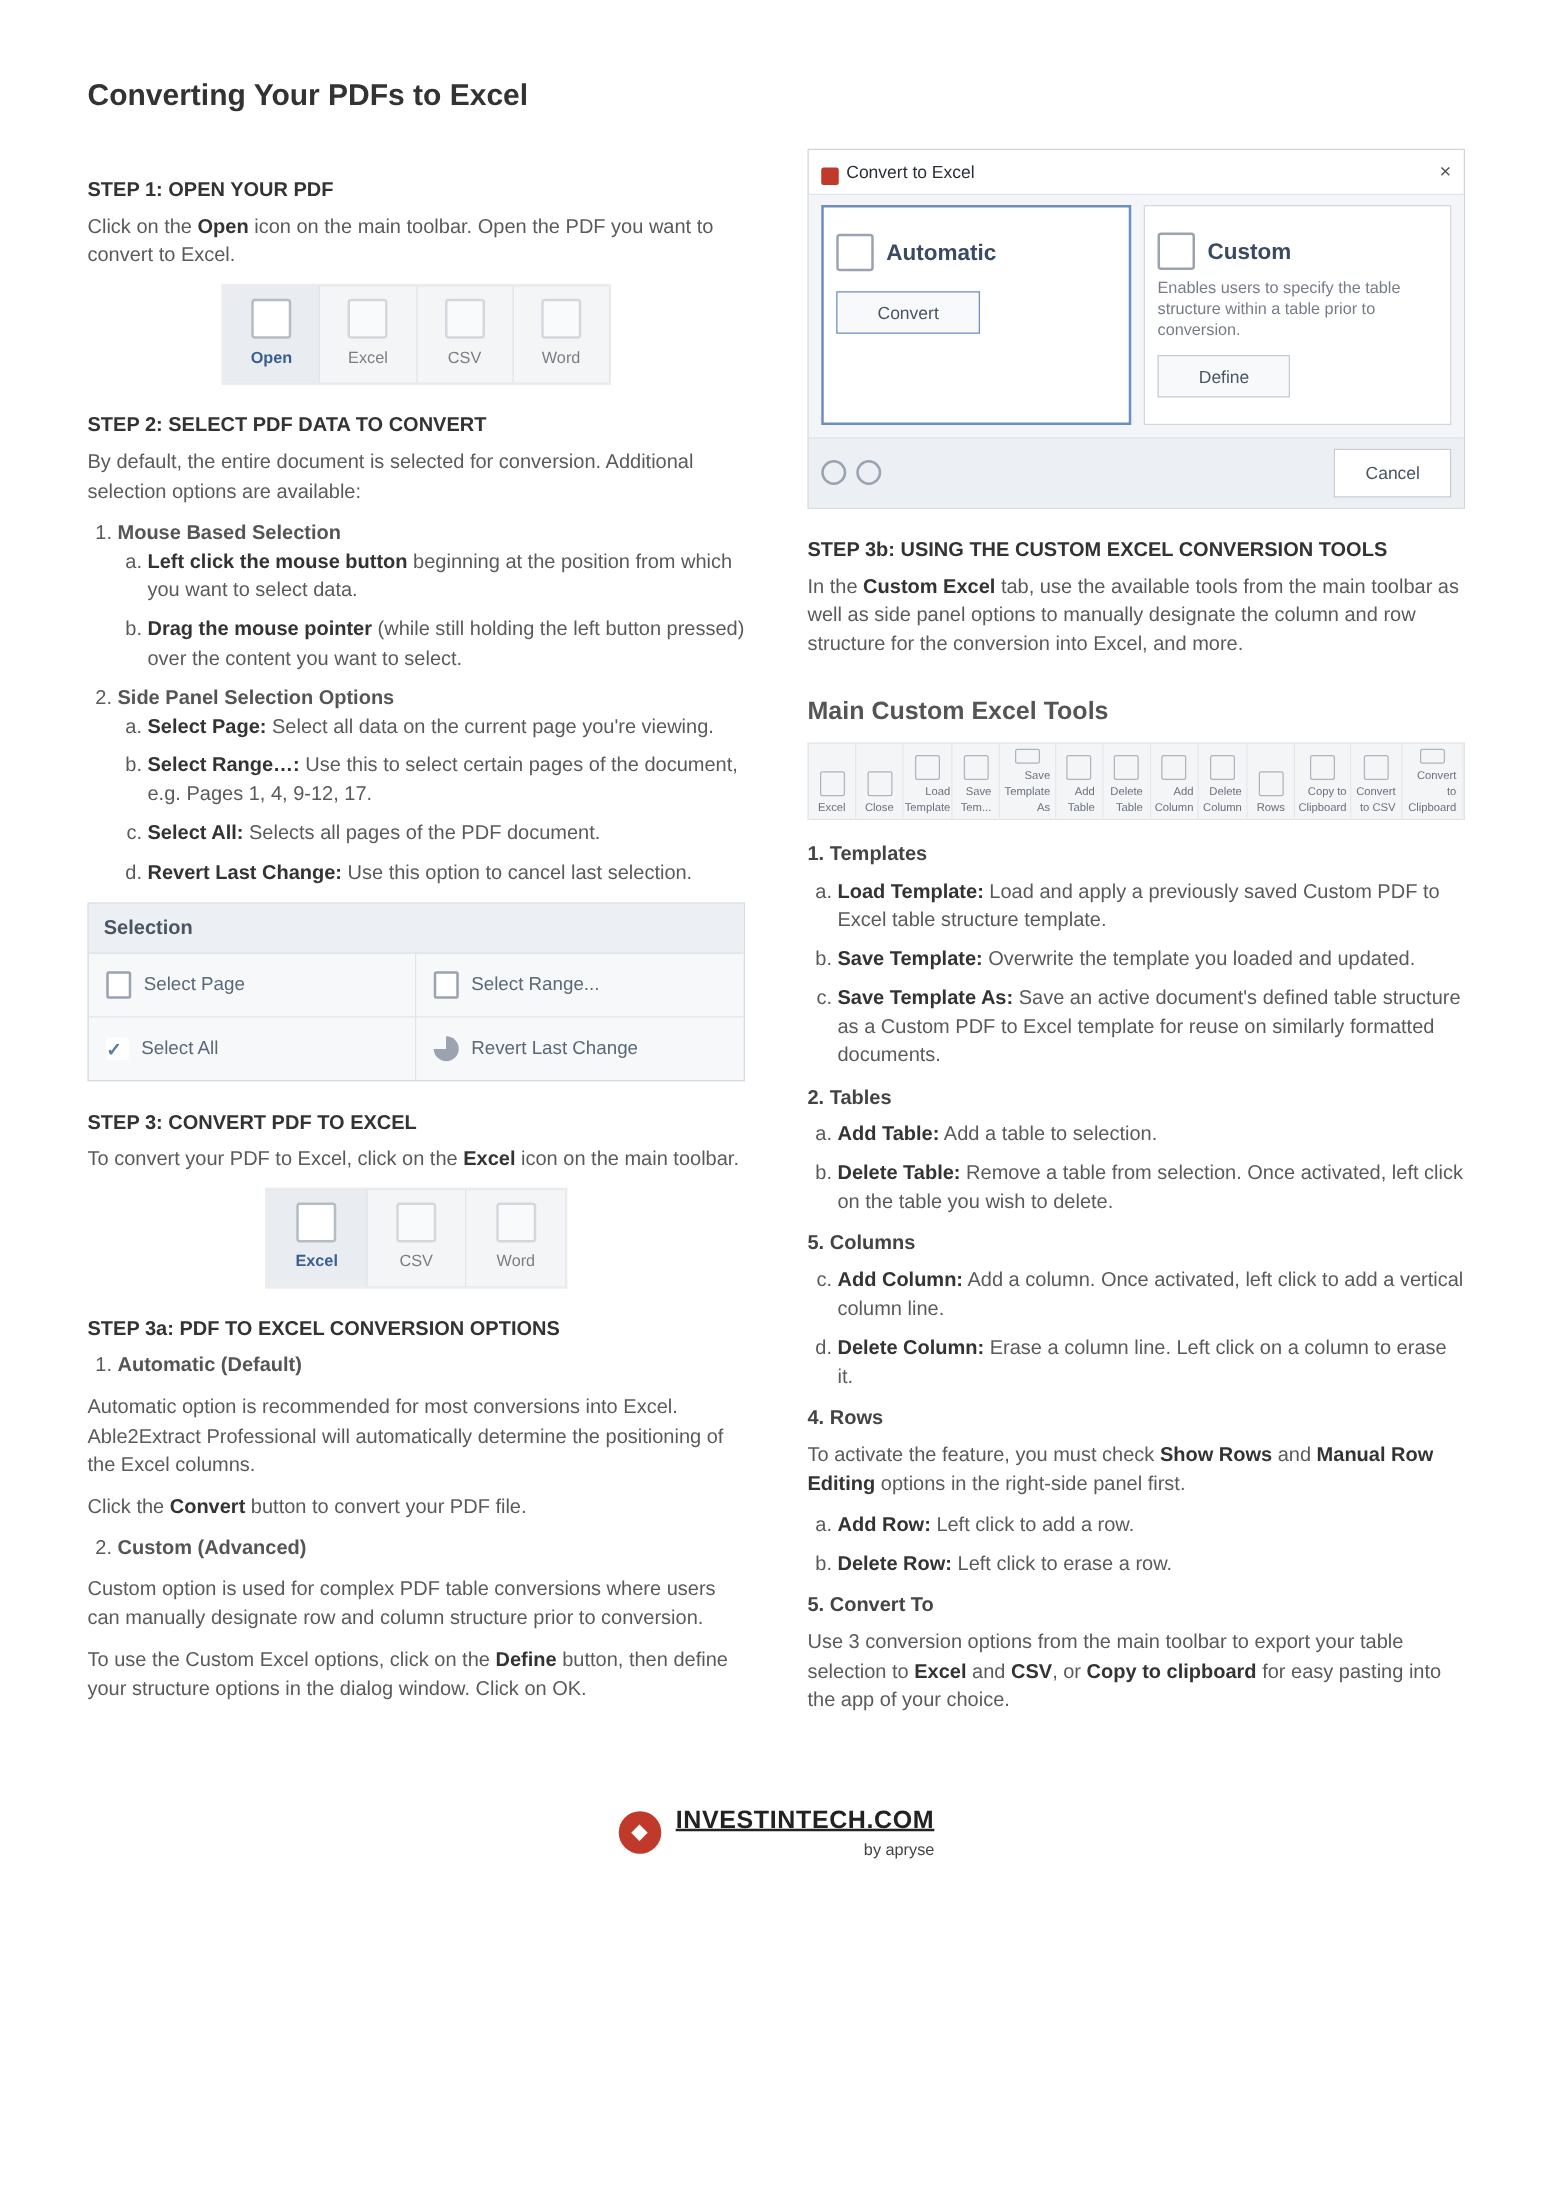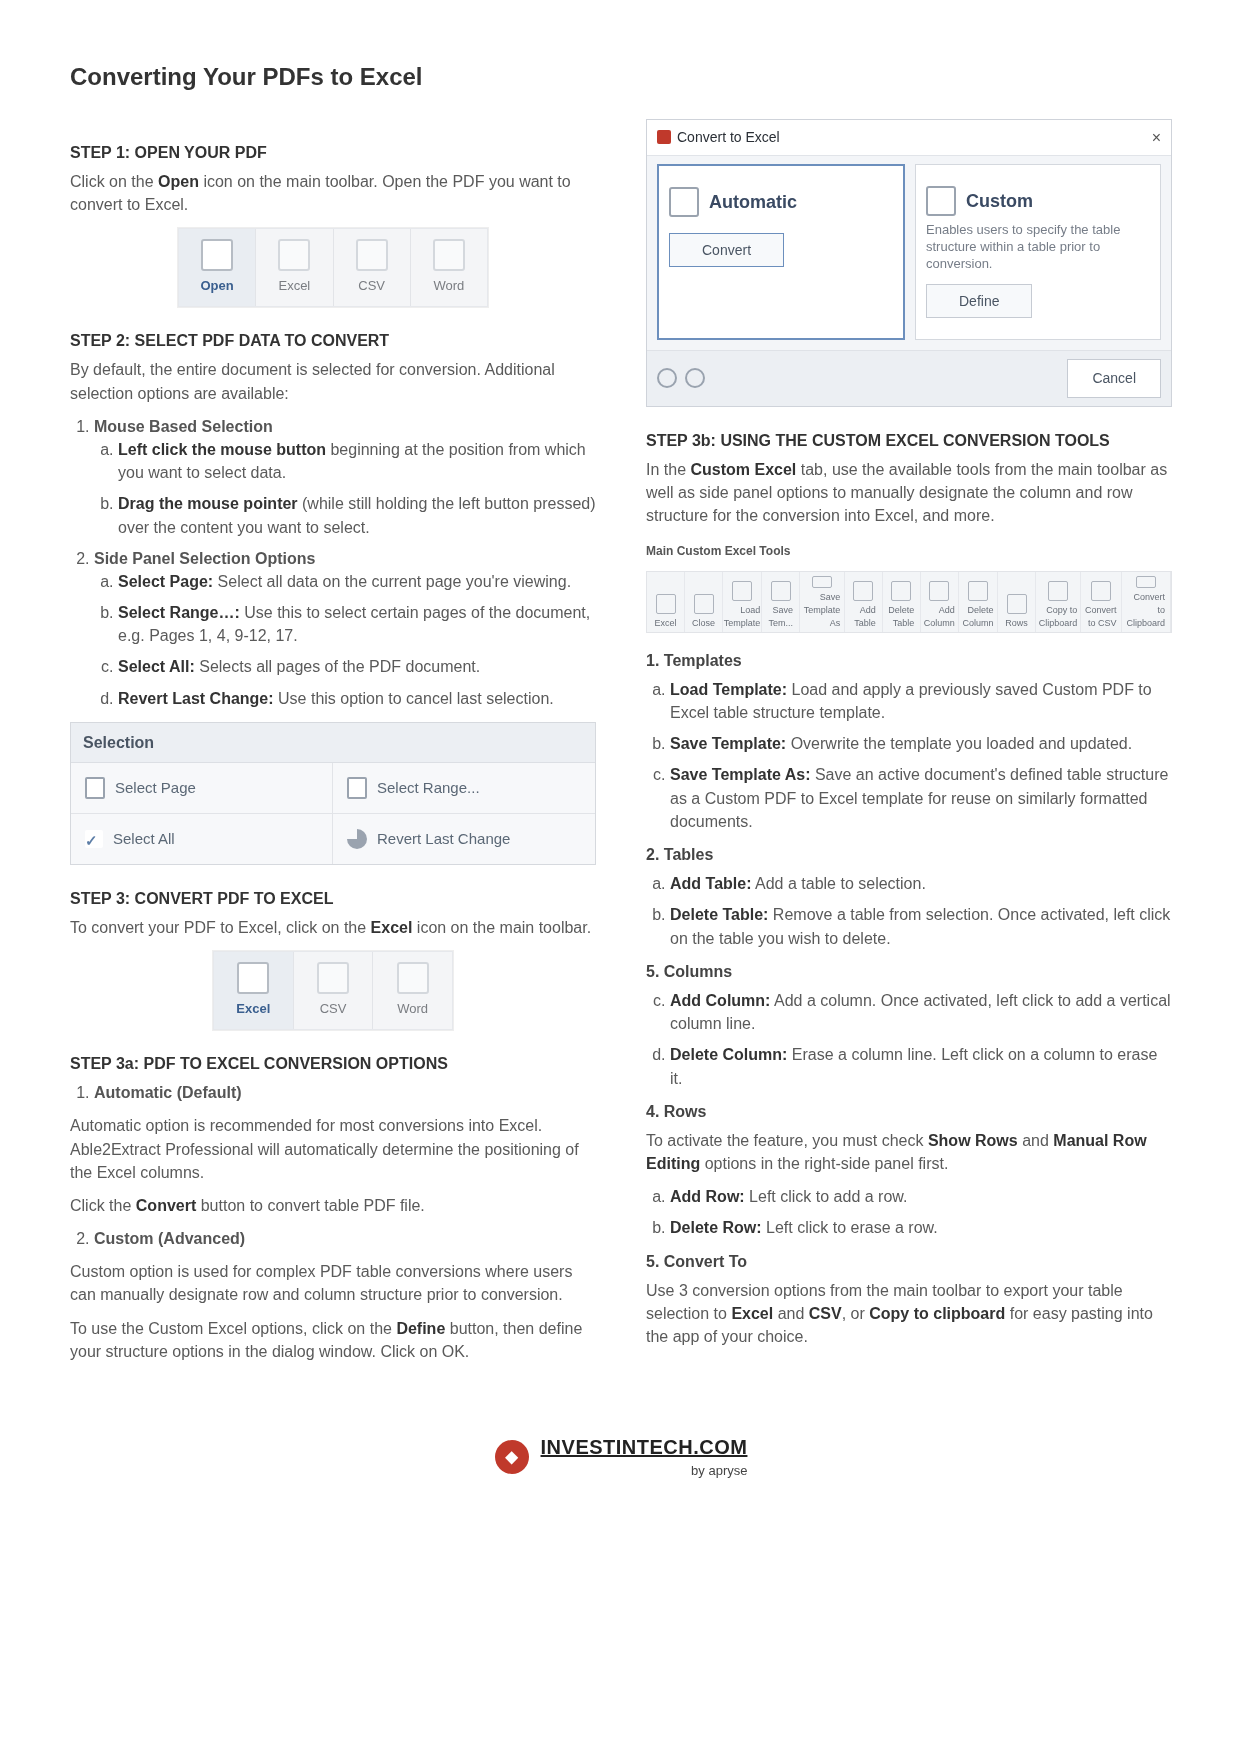--- a/index.html
+++ b/index.html
@@ -9,21 +9,21 @@
     color: #5a5a5a;
     width: 1242px;
     padding: 60px 70px 40px 70px;
     line-height: 1.45;
     font-size: 16px;
   }
   .columns { display: flex; gap: 50px; }
   .col { flex: 1; min-width: 0; }
   h1 { font-size: 24px; font-weight: 700; color: #333; margin-bottom: 24px; }
   .step-title { font-weight: 700; color: #333; margin-top: 22px; margin-bottom: 6px; font-size: 16px; }
-  .sub-title { font-weight: 700; color: #555; margin-top: 16px; margin-bottom: 6px; font-size: 12px; }
+  .sub-title { font-weight: 700; color: #555; margin-top: 28px; margin-bottom: 6px; font-size: 20px; }
   p { margin-bottom: 10px; }
   ol.num { list-style: decimal; padding-left: 24px; margin-bottom: 10px; }
   ol.alpha { list-style: lower-alpha; padding-left: 24px; margin-bottom: 8px; }
   ol.num > li, ol.alpha > li { margin-bottom: 8px; }
   ol.num > li > .li-head { font-weight: 700; color: #555; }
   ol.alpha > li strong, ol.num > li strong { color: #333; }
   .b { font-weight: 700; color: #333; }
 
   
   .toolbar-box {
@@ -79,21 +79,21 @@
     conic-gradient(#9aa3af 0 75%, transparent 0) ; border-radius: 50%; }
 
   
   .dialog {
     border: 1px solid #cfd3da; background: #fff; margin-bottom: 18px;
   }
   .dlg-title {
     display: flex; align-items: center; justify-content: space-between;
     padding: 6px 10px; font-size: 14px; color: #2a2f36; border-bottom: 1px solid #e1e4e9;
   }
-  .dlg-title .left { display: flex; align-items: center; gap: 6px; }
+  .dlg-title .left { display: flex; align-items: flex-end; gap: 6px; }
   .dlg-close { font-size: 16px; color: #555; }
   .dlg-body { background: #f3f5f8; padding: 8px 10px 10px 10px; }
   .opt-row { display: flex; gap: 10px; }
   .opt-card {
     flex: 1; border: 1px solid #d4d8de; background: #fff; padding: 21px 10px;
   }
   .opt-card.active { border: 2px solid #6c8fbd; }
   .opt-head { display: flex; align-items: center; gap: 10px; margin-bottom: 6px; }
   .opt-ico { width: 30px; height: 30px; border: 2px solid #9aa3af; border-radius: 3px; background:#fff; }
   .opt-title { font-size: 18px; color: #3a4a63; font-weight: 600; }
@@ -215,21 +215,21 @@
       <div class="tb-item"><div class="tb-icon ghost"></div><span>Word</span></div>
     </div>
 
     <div class="step-title">STEP 3a: PDF TO EXCEL CONVERSION OPTIONS</div>
     <ol class="num">
       <li>
         <span class="li-head">Automatic (Default)</span>
       </li>
     </ol>
     <p>Automatic option is recommended for most conversions into Excel. Able2Extract Professional will automatically determine the positioning of the Excel columns.</p>
-    <p><span>Click the </span><span class="b">Convert</span><span> button to convert table PDF file.</span></p>
+    <p><span>Click the </span><span class="b">Convert</span><span> button to convert your PDF file.</span></p>
     <ol class="num" start="2">
       <li>
         <span class="li-head">Custom (Advanced)</span>
       </li>
     </ol>
     <p>Custom option is used for complex PDF table conversions where users can manually designate row and column structure prior to conversion.</p>
     <p><span>To use the Custom Excel options, click on the </span><span class="b">Define</span><span> button, then define your structure options in the dialog window.  Click on OK.</span></p>
   </div>
 
   <div class="col">

